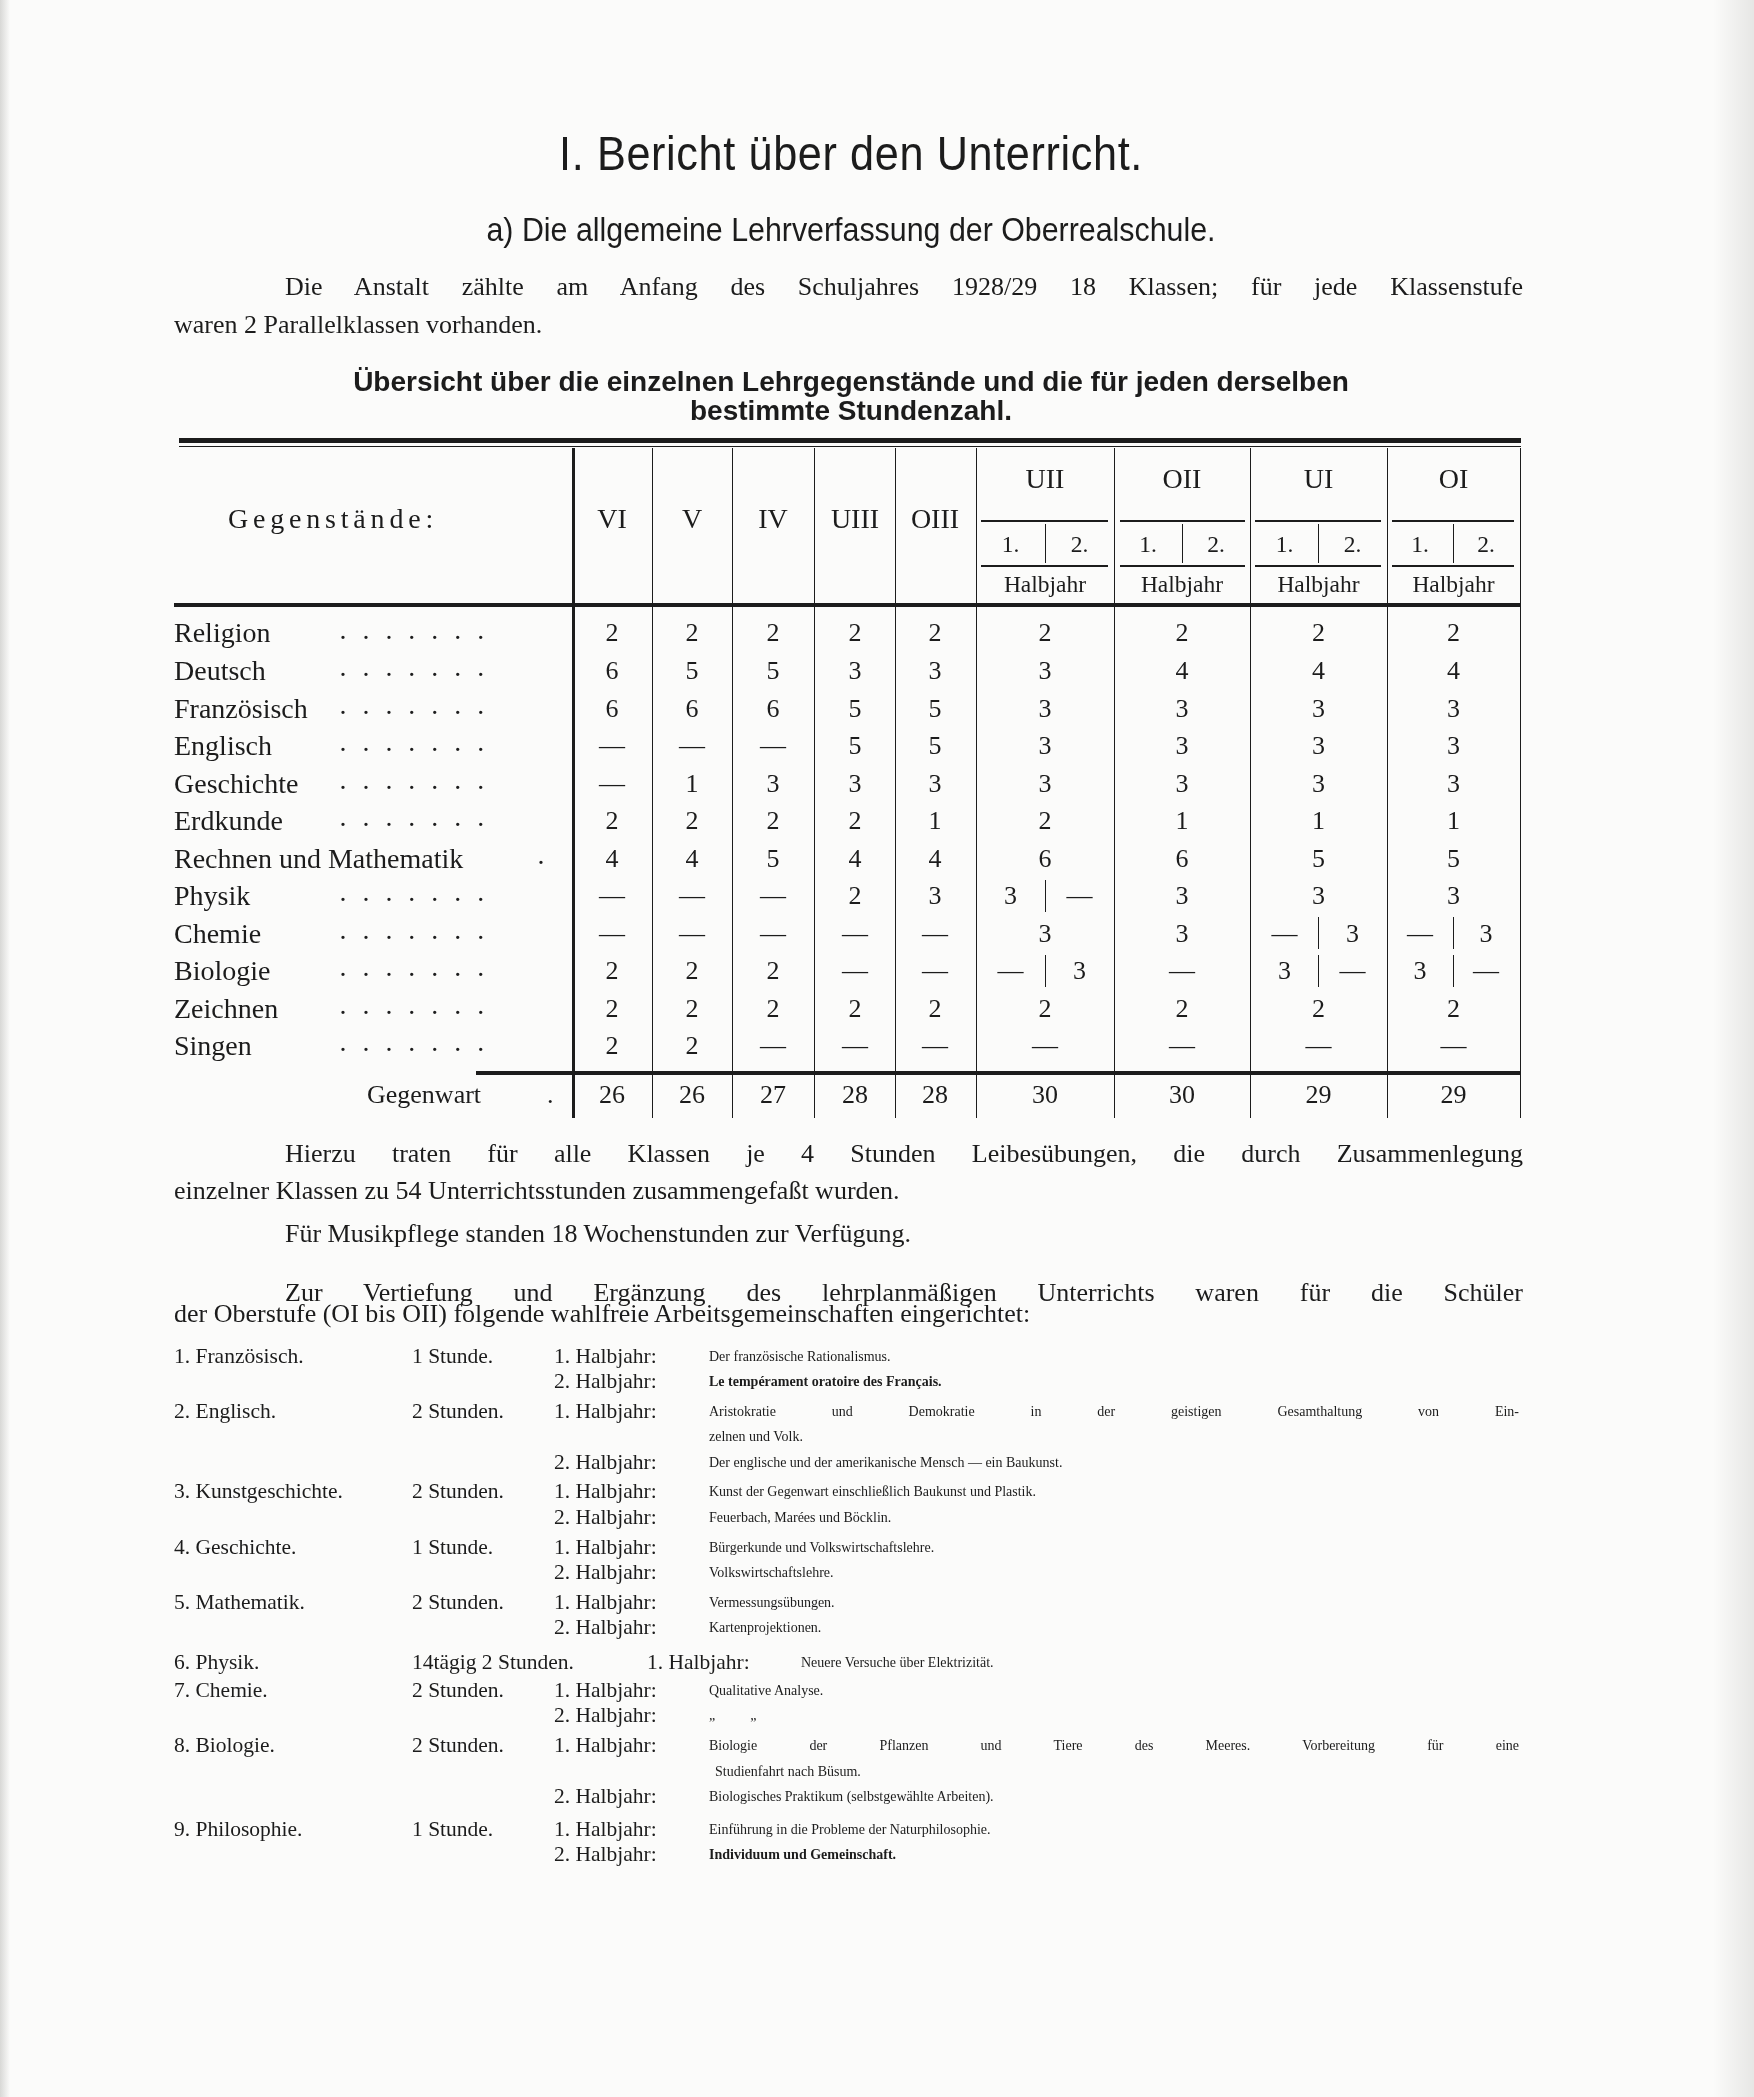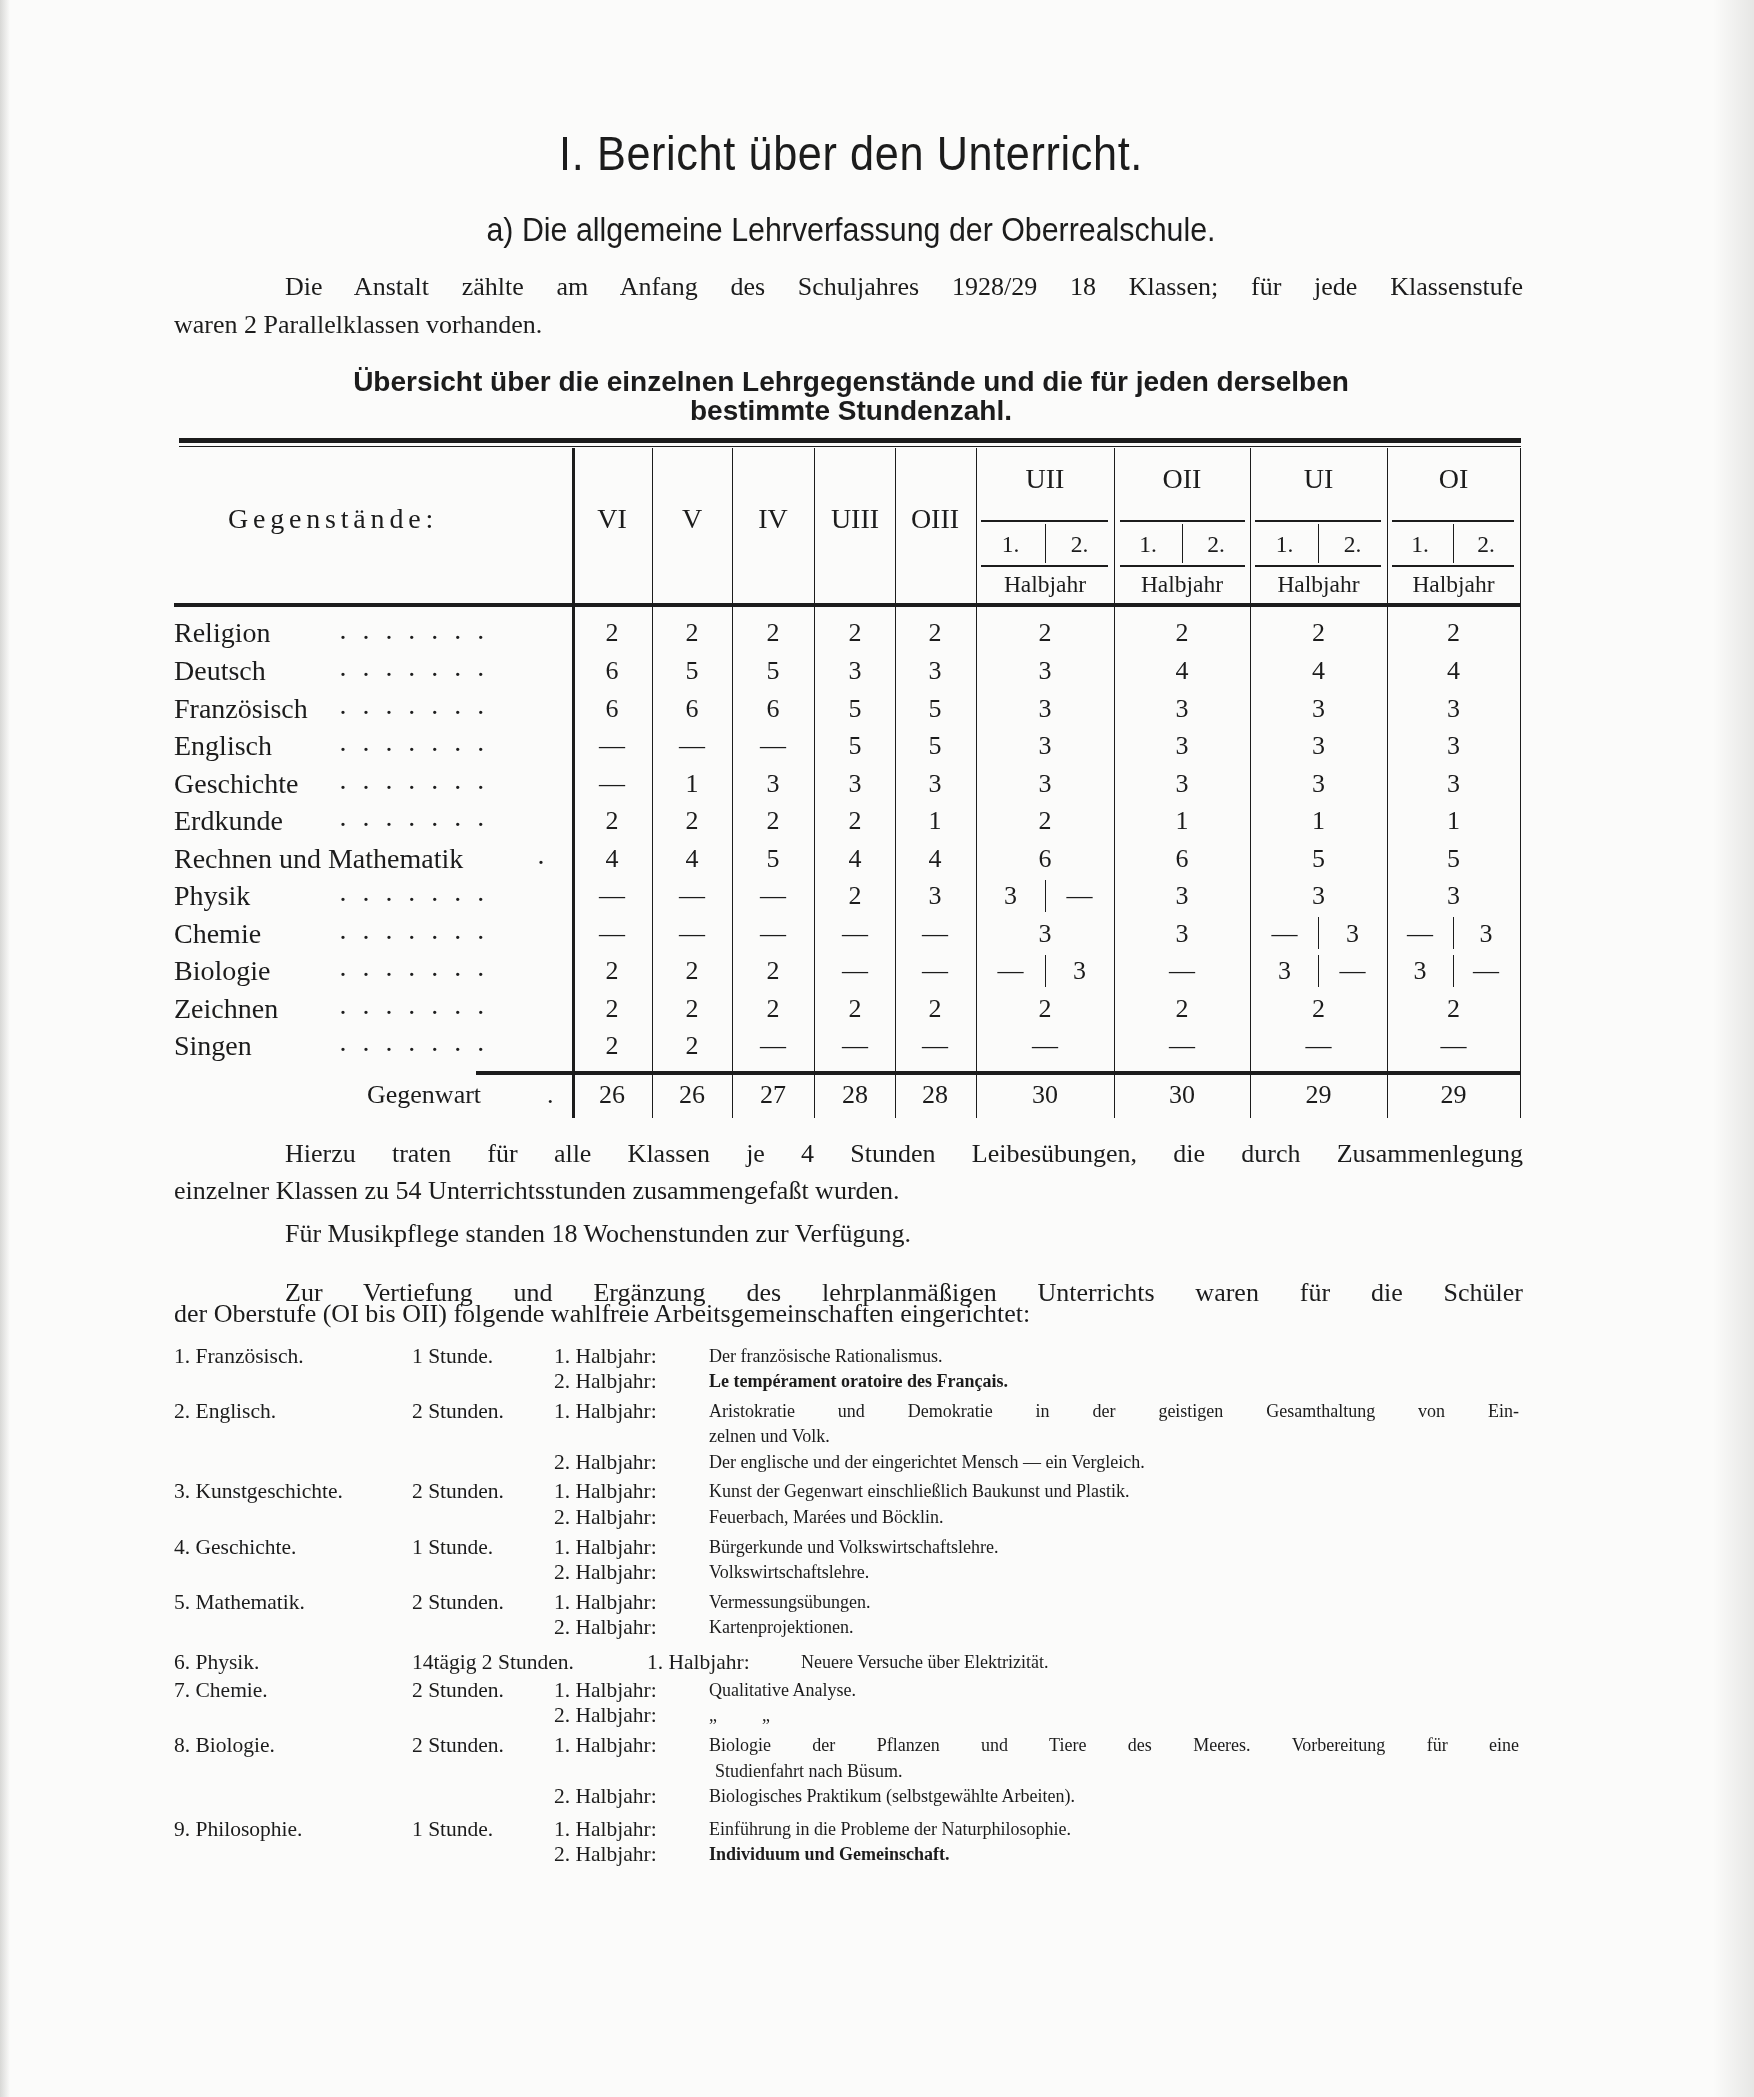--- a/index.html
+++ b/index.html
@@ -25,21 +25,21 @@
   .vline.thick { width:2.8px; }
   .cell { position:absolute; text-align:center; font-family:"Liberation Serif","DejaVu Serif",serif; font-size:26px; line-height:37px; }
   .subj { position:absolute; left:174px; font-family:"Liberation Serif","DejaVu Serif",serif; font-size:28px; line-height:37px; white-space:nowrap; }
   .dots { position:absolute; font-size:25px; letter-spacing:15px; }
   .hdr { font-size:28px; }
   .hdr-small { font-size:23.5px; }
   .split { position:absolute; width:1.4px; background:#1c1c1c; }
 
   
   .li { position:absolute; font-family:"Liberation Serif","DejaVu Serif",serif; font-size:21.5px; line-height:25px; white-space:nowrap; }
-  .li-text { position:absolute; font-family:"Liberation Serif","DejaVu Serif",serif; font-size:18px; line-height:25px; }
+  .li-text { position:absolute; font-family:"Liberation Serif","DejaVu Serif",serif; font-size:14px; line-height:25px; }
 </style>
 </head>
 <body>
 
 <div class="page-edge-left"></div>
 <div class="page-edge-right"></div>
 
 <div class="abs title">I. Bericht über den Unterricht.</div>
 <div class="abs subtitle">a) Die allgemeine Lehrverfassung der Oberrealschule.</div>
 
@@ -267,21 +267,21 @@
     <div class="li" style="left:554px; top:1344px;">1. Halbjahr:</div>
     <div class="li-text" style="left:709px; top:1344px; white-space:pre;">Der französische Rationalismus.</div>
     <div class="li" style="left:554px; top:1369px;">2. Halbjahr:</div>
     <div class="li-text" style="left:709px; top:1369px; white-space:pre;font-weight:bold;">Le tempérament oratoire des Français.</div>
     <div class="li" style="left:174px; top:1399px;">2. Englisch.</div>
     <div class="li" style="left:412px; top:1399px;">2 Stunden.</div>
     <div class="li" style="left:554px; top:1399px;">1. Halbjahr:</div>
     <div class="li-text" style="left: 709px; top: 1399px; white-space: nowrap; width: 810px; text-align: justify; text-align-last: justify;">Aristokratie und Demokratie in der geistigen Gesamthaltung von Ein-</div>
     <div class="li-text" style="left:709px; top:1424px;">zelnen und Volk.</div>
     <div class="li" style="left:554px; top:1450px;">2. Halbjahr:</div>
-    <div class="li-text" style="left:709px; top:1450px; white-space:pre;">Der englische und der eingerichtet Mensch — ein Vergleich.</div>
+    <div class="li-text" style="left:709px; top:1450px; white-space:pre;">Der englische und der amerikanische Mensch — ein Baukunst.</div>
     <div class="li" style="left:174px; top:1479px;">3. Kunstgeschichte.</div>
     <div class="li" style="left:412px; top:1479px;">2 Stunden.</div>
     <div class="li" style="left:554px; top:1479px;">1. Halbjahr:</div>
     <div class="li-text" style="left:709px; top:1479px; white-space:pre;">Kunst der Gegenwart einschließlich Baukunst und Plastik.</div>
     <div class="li" style="left:554px; top:1505px;">2. Halbjahr:</div>
     <div class="li-text" style="left:709px; top:1505px; white-space:pre;">Feuerbach, Marées und Böcklin.</div>
     <div class="li" style="left:174px; top:1535px;">4. Geschichte.</div>
     <div class="li" style="left:412px; top:1535px;">1 Stunde.</div>
     <div class="li" style="left:554px; top:1535px;">1. Halbjahr:</div>
     <div class="li-text" style="left:709px; top:1535px; white-space:pre;">Bürgerkunde und Volkswirtschaftslehre.</div>

